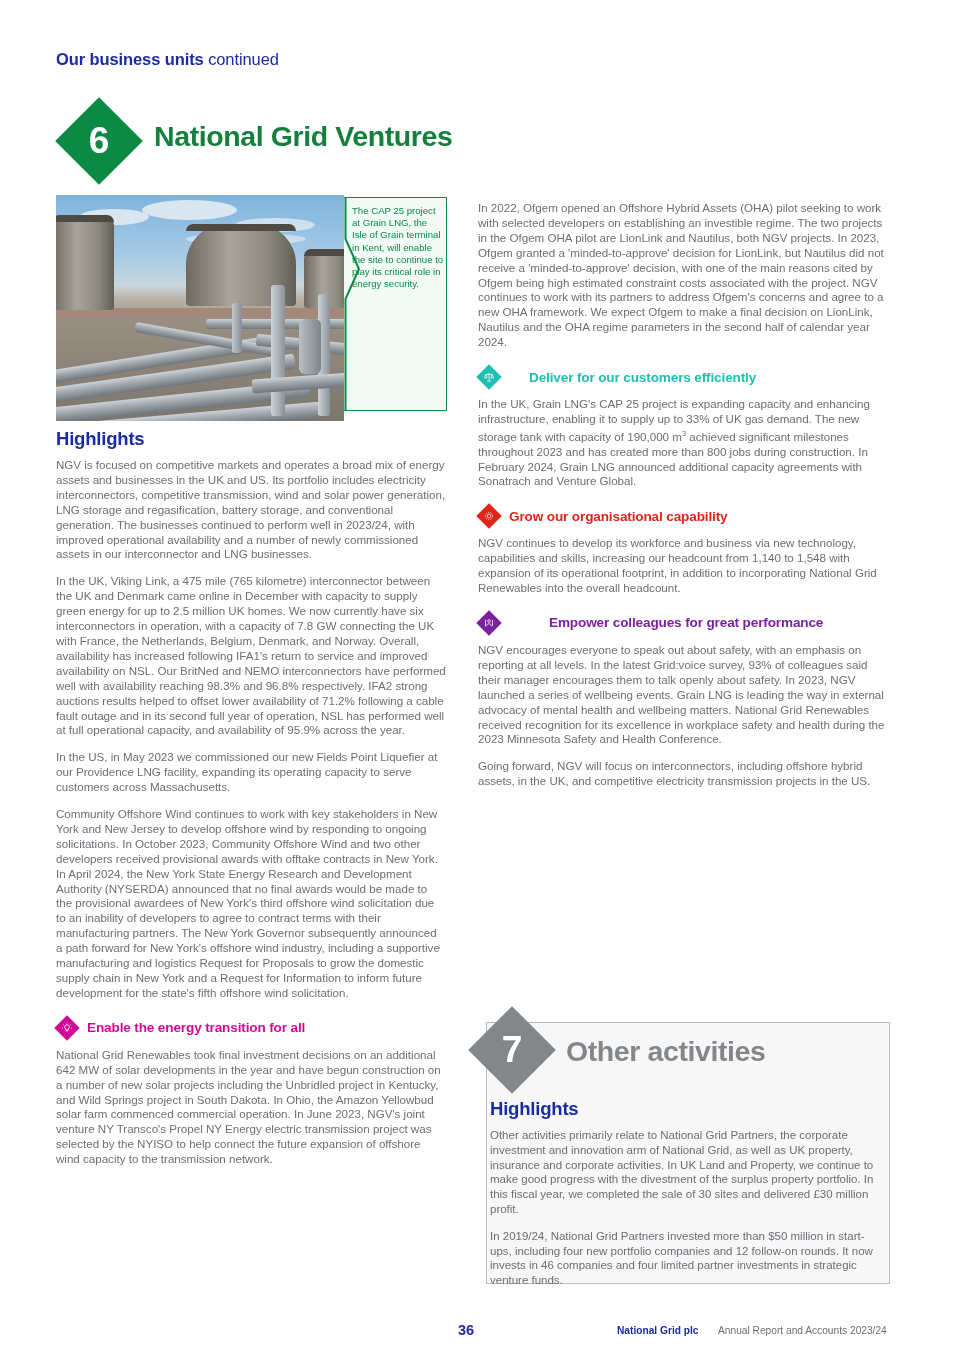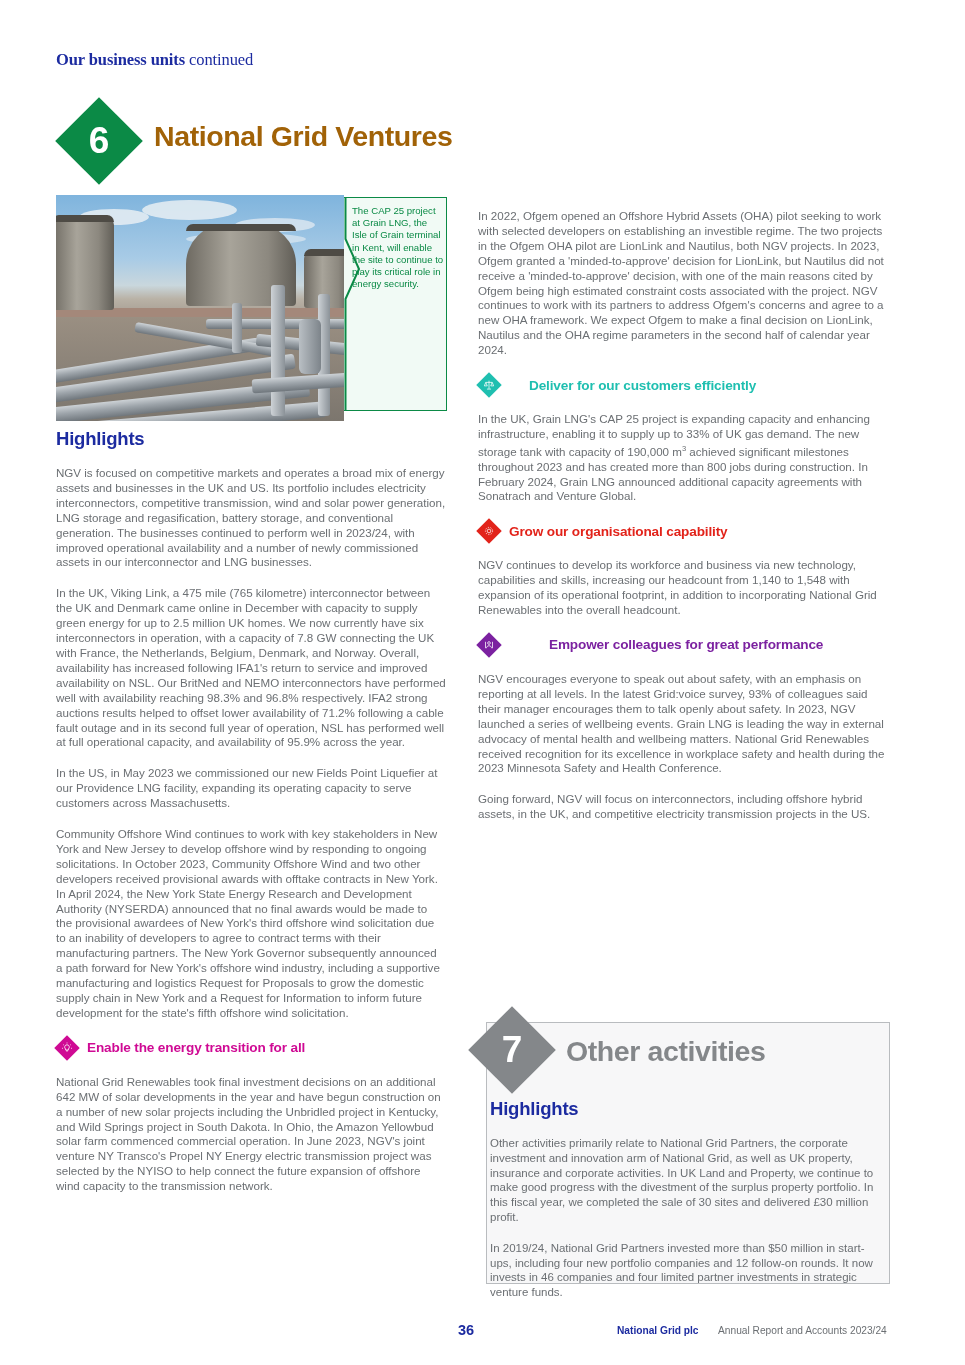--- a/index.html
+++ b/index.html
@@ -12,21 +12,20 @@
     overflow:hidden;
     -webkit-font-smoothing:antialiased;
   }
   .page{position:relative;width:965px;height:1365px;}
 
   
   .runhead{
     position:absolute;left:56px;top:50px;
     font-size:16.5px;letter-spacing:-0.1px;
     color:#1c2ba0;
-    font-family:Liberation Serif, serif;
   }
   .runhead b{font-weight:bold;}
   .runhead .cont{font-weight:normal;color:#1c2ba0;}
 
   
   .unit-head{
     position:absolute;left:56px;top:98px;
     width:440px;height:88px;
   }
   .diamond{
@@ -37,21 +36,21 @@
     left:12px;top:12px;
   }
   .diamond-num{
     position:absolute;left:12px;top:12px;width:62px;height:62px;
     display:flex;align-items:center;justify-content:center;
     color:#ffffff;font-size:37px;font-weight:bold;line-height:1;
     padding-bottom:2px;box-sizing:border-box;
   }
   .unit-title{
     position:absolute;left:98px;top:22px;
-    font-size:28.5px;font-weight:bold;color:#a16207;
+    font-size:28.5px;font-weight:bold;color:#15803d;
     letter-spacing:-0.4px;white-space:nowrap;
   }
 
   
   .photo-wrap{
     position:absolute;left:56px;top:195px;
     width:288px;height:226px;
     overflow:hidden;
   }
   .photo{
@@ -108,21 +107,21 @@
   .col-right{
     position:absolute;left:478px;top:193px;width:412px;
   }
 
   h2.sec{
     font-size:18.5px;font-weight:bold;color:#1c2ba0;
     margin:0 0 7px 0;letter-spacing:-0.2px;
   }
   p.body{
     font-size:11.6px;line-height:14.9px;
-    margin:16px 0 12px 0;color:#6b6f73;
+    margin:8px 0 12px 0;color:#6b6f73;
     letter-spacing:-0.01px;
   }
   p.body:last-child{margin-bottom:0;}
 
   
   .prio{
     display:flex;align-items:center;
     margin:16px 0 9px 0;
   }
   .prio-dia{

